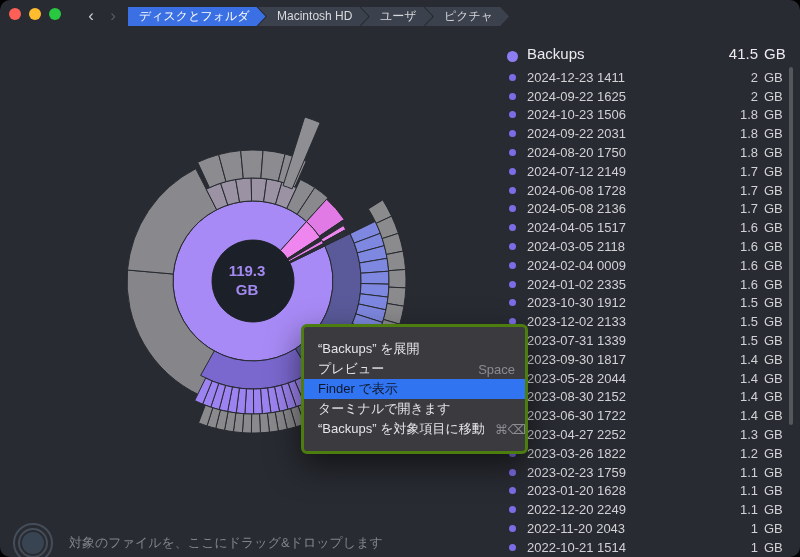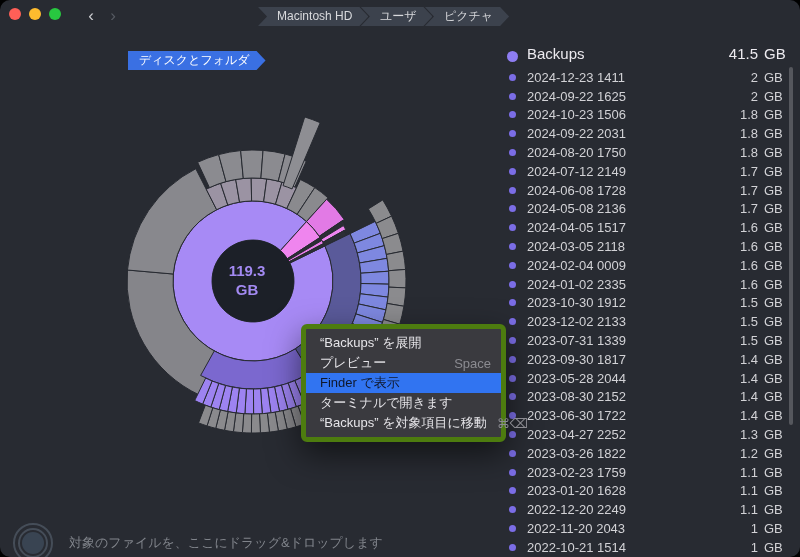--- a/index.html
+++ b/index.html
@@ -19,33 +19,33 @@
   #breadcrumbs { position:absolute; left:128px; top:7px; height:19px; display:flex; }
   .crumb {
     height:19px; line-height:19px; font-size:12px; color:#d9dadd;
     background:#3c424d; padding:0 16px 0 11px; white-space:nowrap;
     clip-path:polygon(0 0, calc(100% - 9px) 0, 100% 50%, calc(100% - 9px) 100%, 0 100%);
   }
   .crumb.notch {
     margin-left:-7.5px; padding-left:19px;
     clip-path:polygon(0 0, calc(100% - 9px) 0, 100% 50%, calc(100% - 9px) 100%, 0 100%, 9px 50%);
   }
-  .crumb.active { background:#3a70e3; color:#fff;margin-top:44px; }
+  .crumb.active { background:#3a70e3; color:#fff; }
   
   #chart { position:absolute; left:60px; top:100px; width:390px; height:370px; }
   #center-label {
     position:absolute; left:197px; top:256px; width:100px; height:50px;
     display:flex; flex-direction:column; align-items:center; justify-content:center;
     pointer-events:none; color:#a38af2; font-size:15px; font-weight:700; line-height:1.25;
   }
   
   #menu {
-    position:absolute; left:301px; top:324px; width:205px; z-index:5;
-    background:#3a3a3f; border:5px solid #4d7c0f; border-radius:6px;
-    padding:4px 0; box-shadow:0 12px 32px rgba(0,0,0,.55);
+    position:absolute; left:301px; top:324px; width:227px; z-index:5;
+    background:#3a3a3f; border:3px solid #4d7c0f; border-radius:6px;
+    padding:12px 0; box-shadow:0 12px 32px rgba(0,0,0,.55);
   }
   .mitem {
     height:20px; display:flex; align-items:center; font-size:13px;
     color:#e6e5e9; padding:0 10px 0 14px; white-space:nowrap;
   }
   .mitem .lbl { flex:1; }
   .mitem .short { color:#8b8b91; margin-left:10px; }
   .mitem.hl { background:#3174f1; color:#0f172a; }
   
   #list { position:absolute; left:505px; top:34px; width:283px; }

